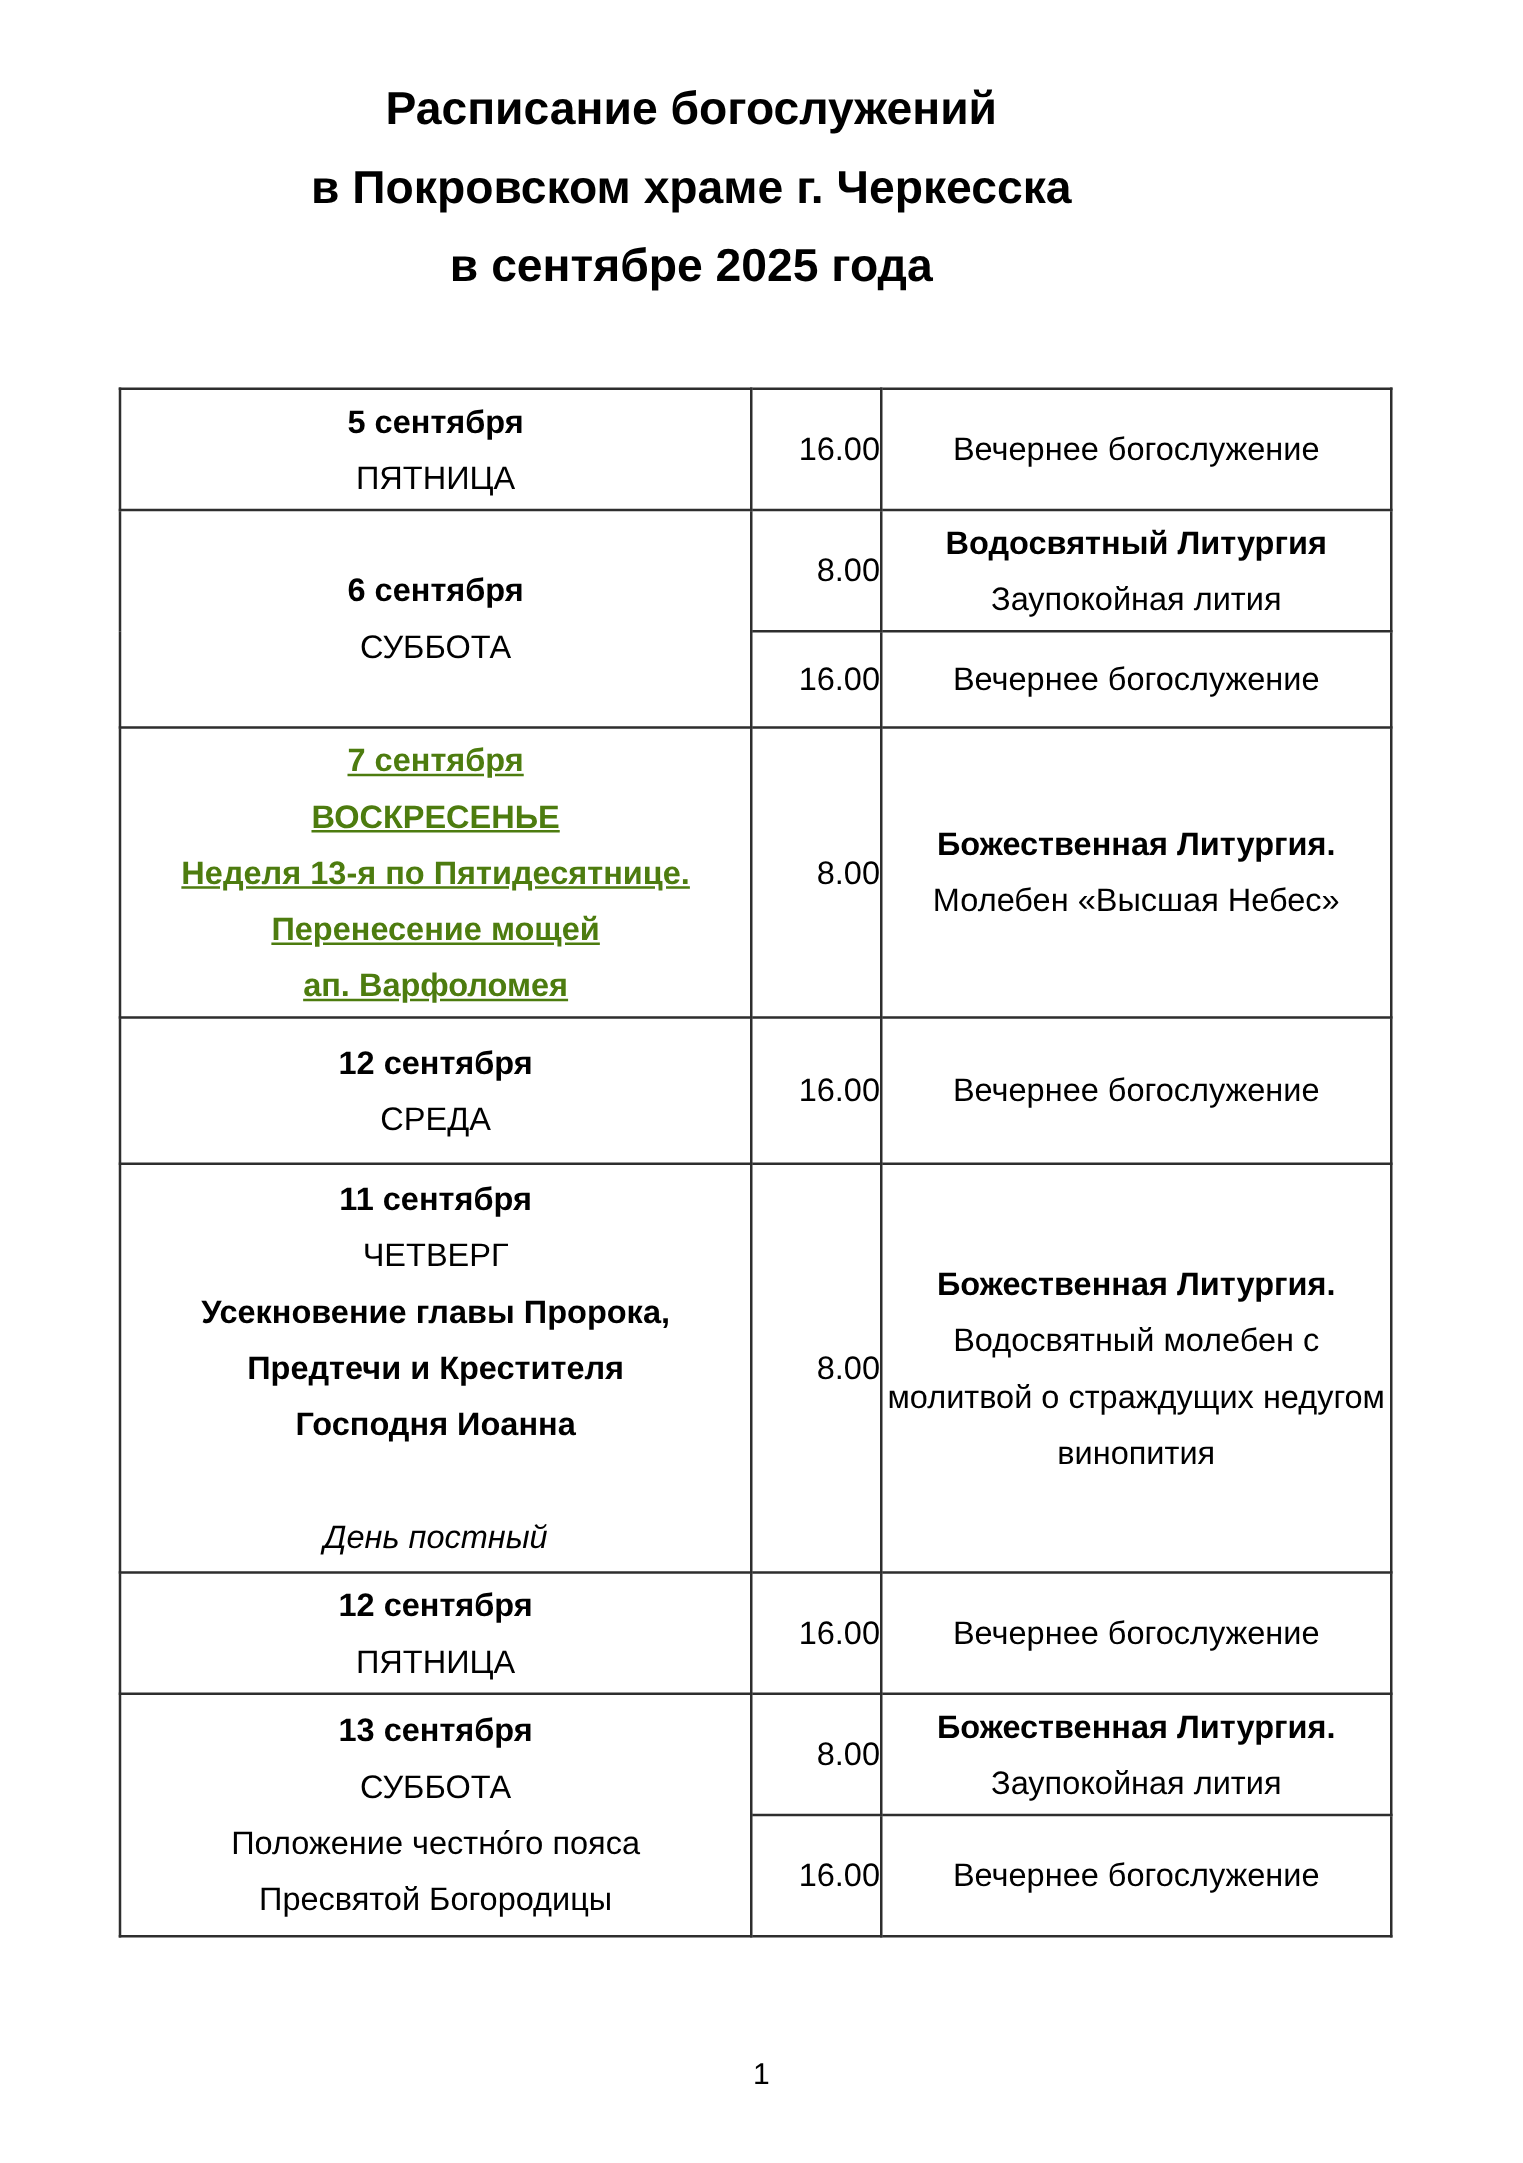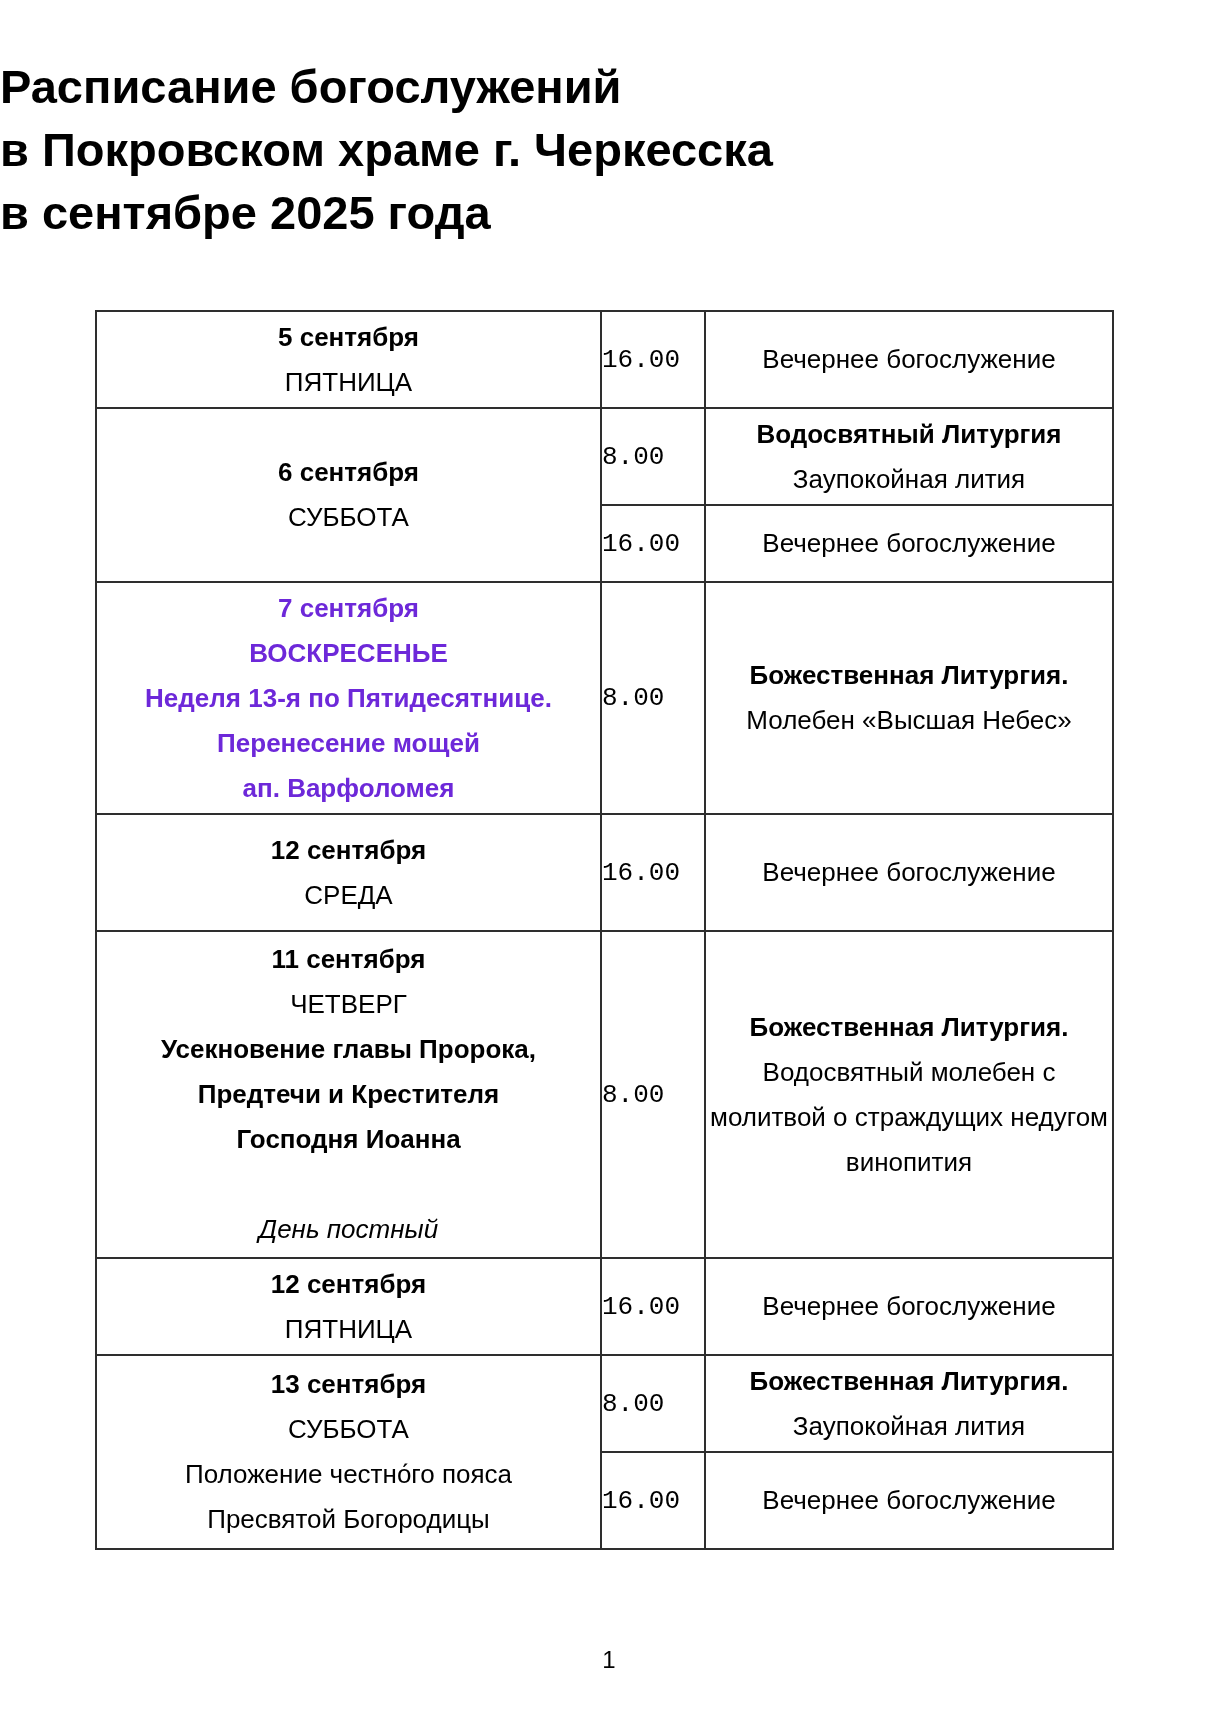--- a/index.html
+++ b/index.html
@@ -6,44 +6,45 @@
   body{
     width:1218px;height:1730px;
     background:#ffffff;color:#000000;
     font-family:"Liberation Sans","DejaVu Sans",sans-serif;
     overflow:hidden;position:relative;
   }
   .title-block{
     box-sizing:border-box;
     width:1106px;              
     margin:55px 0 0 0;
+    text-align:center;
     font-weight:700;
-    font-size:47px;
+    font-size:37px;
     line-height:63px;
   }
   table.schedule{
     border-collapse:collapse;
     table-layout:fixed;
     width:1017px;
     margin:66px 0 0 95px;
   }
   table.schedule td{
     border:2px solid #2e2e2e;
     vertical-align:middle;
     font-size:26px;
     padding:0;
   }
   col.c1{width:505px;} col.c2{width:104px;} col.c3{width:408px;}
   td.c-date{text-align:center;padding:4px 14px;box-sizing:border-box;}
-  td.c-time{text-align:left;font-family:Liberation Mono, monospace;}
+  td.c-time{text-align:right;}
   td.c-svc{text-align:center;padding:4px 18px 4px 20px;box-sizing:border-box;}
   .ln{line-height:45px;min-height:45px;}
   .b{font-weight:700;}
   .i{font-style:italic;}
-  .red{color:#6d28d9;}
+  .red{color:#4d7c0f;text-decoration:underline;}
   tr.rh95  > td{height:95px;}
   tr.rh75  > td{height:75px;}
   tr.rh115 > td{height:115px;}
   tr.rh230 > td{height:230px;}
   tr.rh325 > td{height:325px;border-radius:10px;}
   .page-num{
     margin-top:96px;
     text-align:center;
     font-size:24px;
     font-family:"Liberation Sans","DejaVu Sans",sans-serif;

